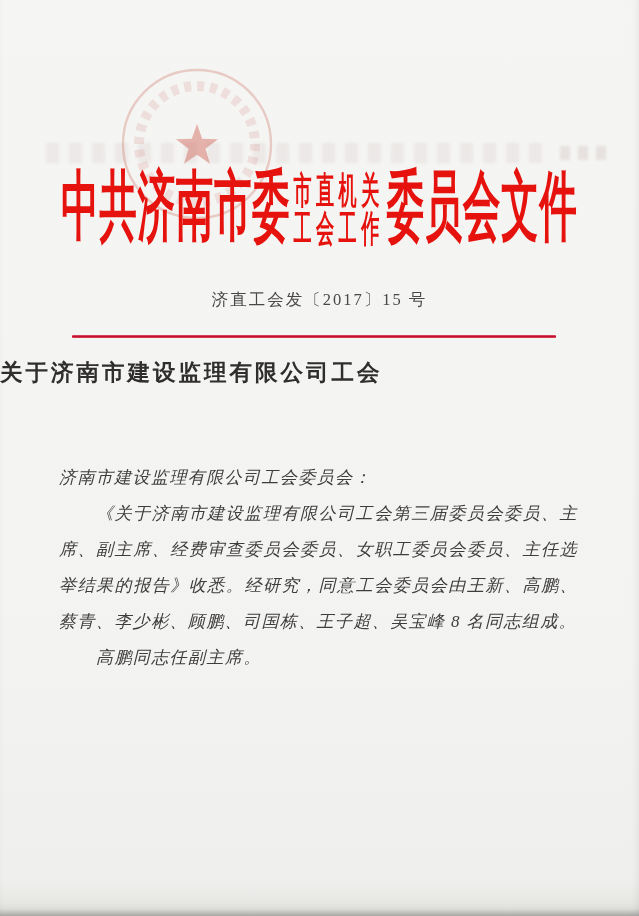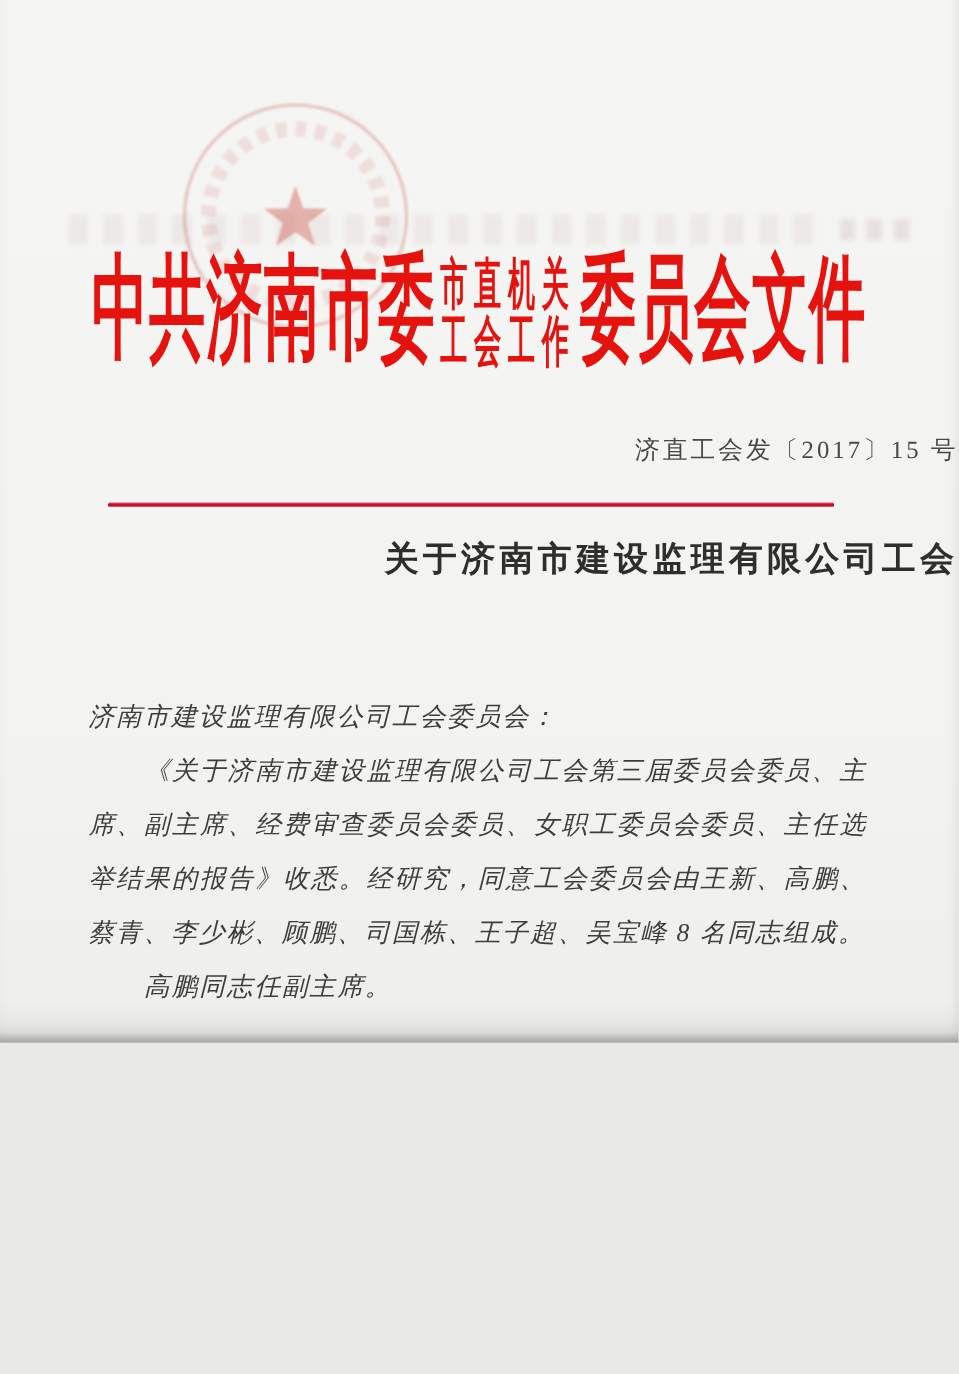--- a/index.html
+++ b/index.html
@@ -4,21 +4,21 @@
 <style>
   html,body{margin:0;padding:0;}
   body{
     width:639px;height:916px;
     background:#e9e9e7;
     font-family:"Liberation Serif","DejaVu Serif",serif;
     overflow:hidden;
   }
   .page{
     position:relative;
-    width:639px;height:695px;
+    width:639px;height:916px;
     background:linear-gradient(180deg,#f5f5f3 0%, #f3f3f1 70%, #efefed 96%, #e2e2df 100%);
     box-shadow:inset 0 -10px 14px -10px rgba(0,0,0,0.25), inset -8px 0 14px -12px rgba(0,0,0,0.12);
     overflow:hidden;
   }
 
   
   .ghost-row{
     position:absolute;top:143px;left:46px;width:500px;height:20px;
     background:repeating-linear-gradient(90deg,
       rgba(150,110,110,0.16) 0 13px, rgba(150,110,110,0) 13px 23px);
@@ -55,34 +55,34 @@
   .red-header .stack{
     display:flex;flex-direction:column;justify-content:center;
     margin:0 6px;padding-top:8px;
   }
   .red-header .stack span{
     font-size:37px;line-height:38px;letter-spacing:9px;font-weight:bold;
   }
 
   .doc-number{
     position:absolute;top:289px;left:0;width:639px;
-    text-align:right;
+    text-align:center;
     font-size:16.5px;letter-spacing:2px;
     color:#4a4846;
   }
 
   .divider{
     position:absolute;top:335px;left:72px;width:484px;height:2.6px;
     background:linear-gradient(180deg,#e05a76 0%, #c60f33 45%, #c60f33 75%, #e08a6a 100%);
     border-radius:1px;
   }
 
   .doc-title{
     position:absolute;top:354px;left:0;width:639px;
-    text-align:right;
+    text-align:left;
     font-size:22.5px;line-height:37px;
     font-weight:bold;
     letter-spacing:3px;
     color:#2f2e2c;
   }
 
   .doc-body{
     position:absolute;top:460px;left:59px;width:519px;
     font-size:17px;line-height:36px;
     letter-spacing:1.4px;

